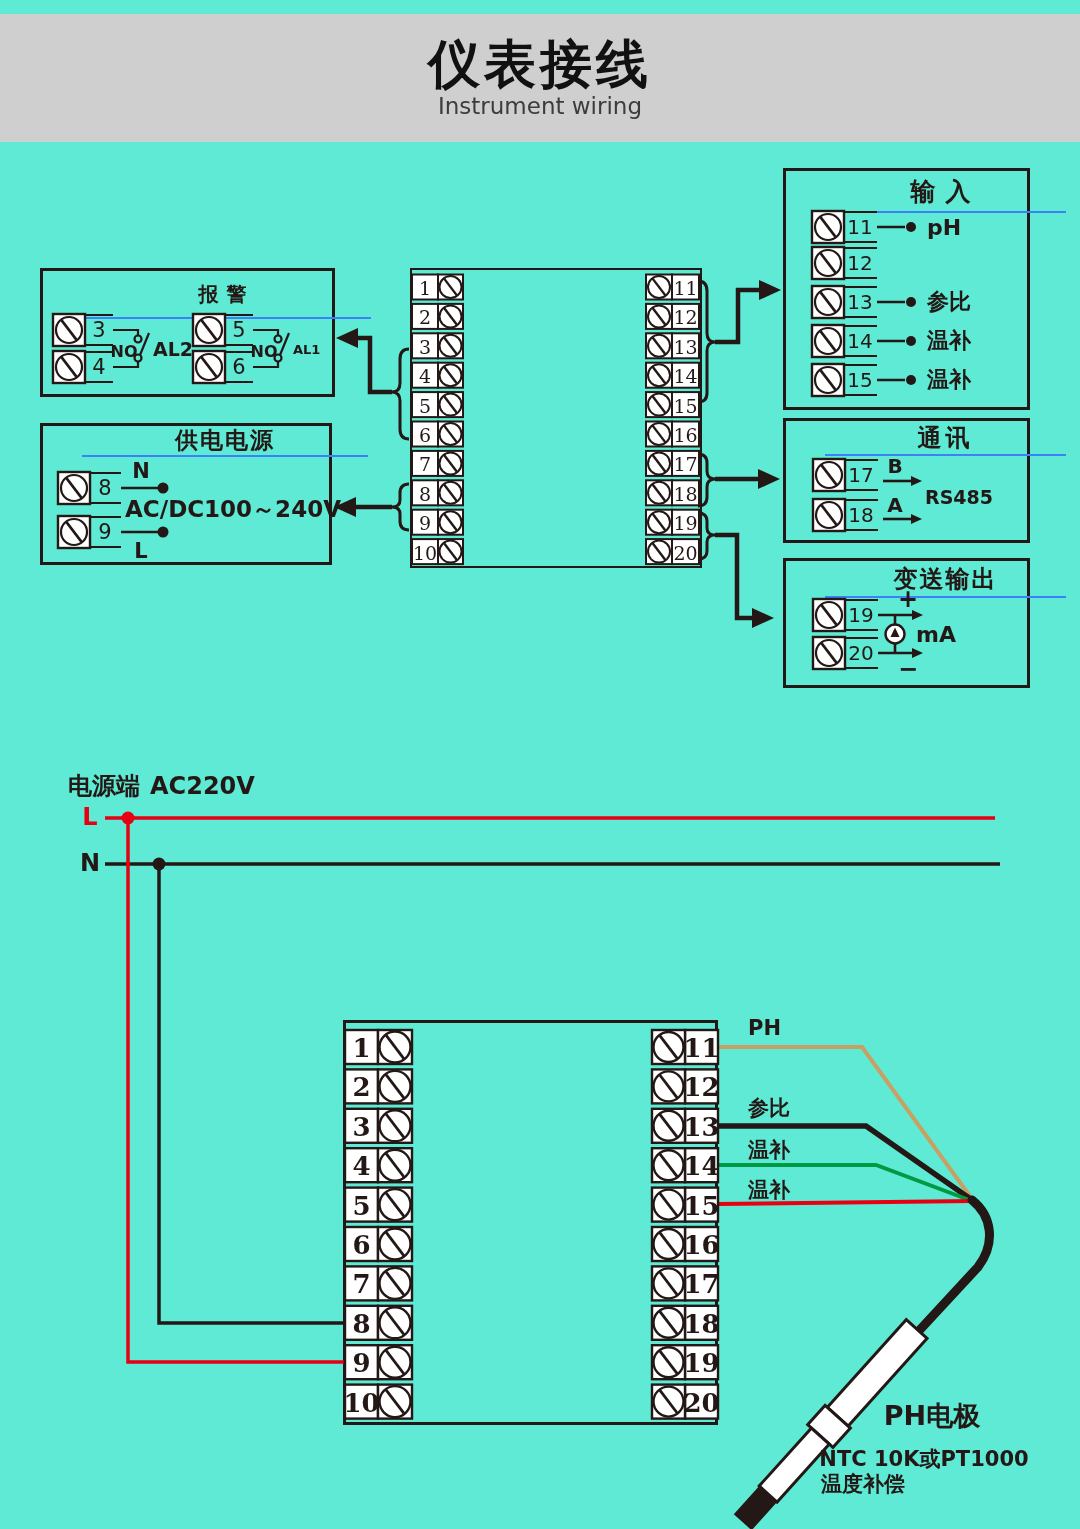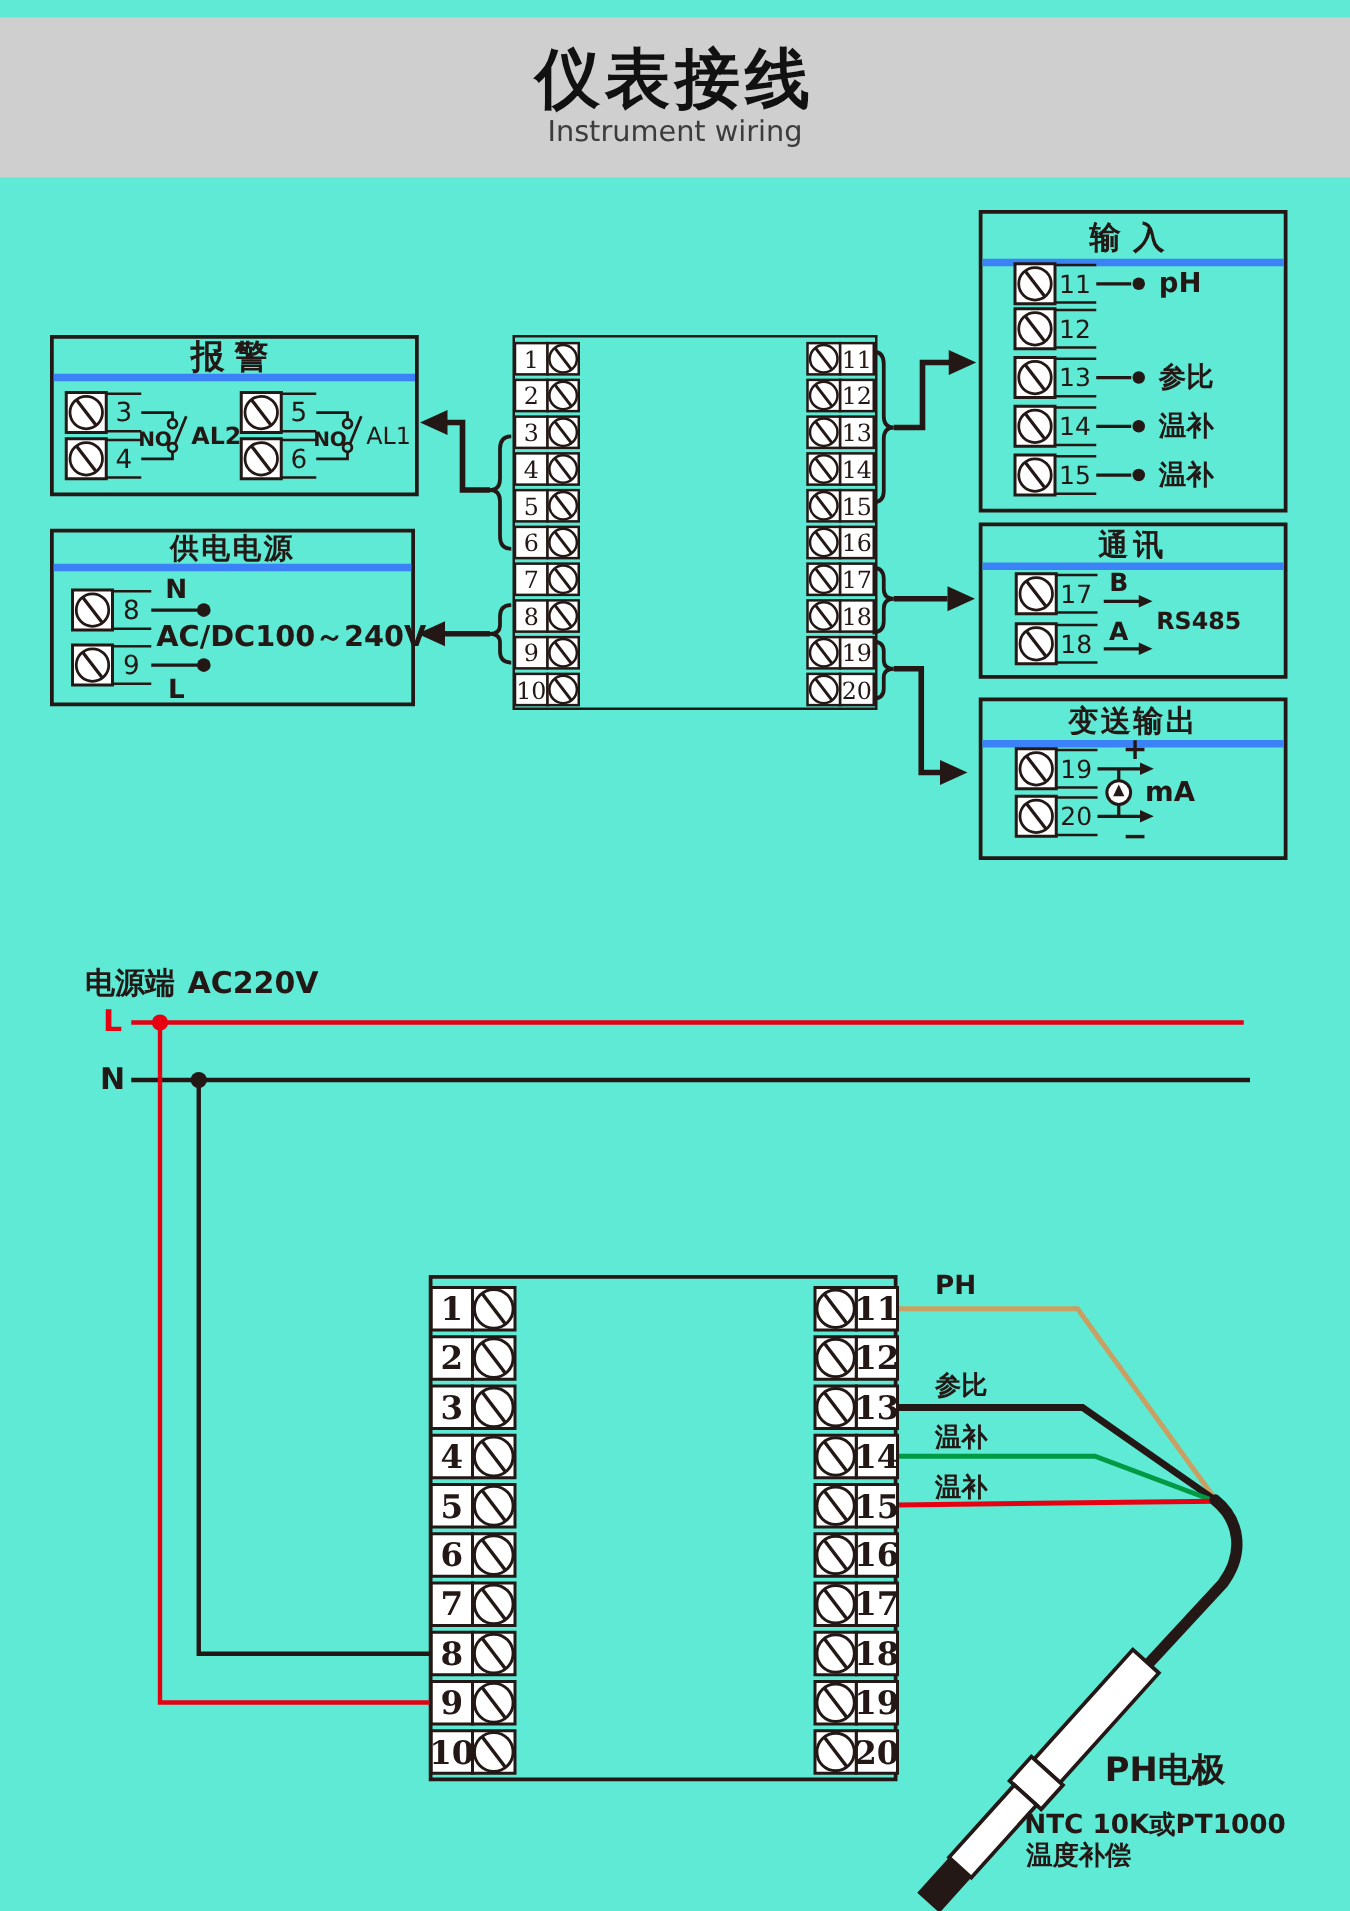--- a/index.html
+++ b/index.html
@@ -4,23 +4,23 @@
 <style>
   html,body{margin:0;padding:0;background:#fff;}
   .page{position:relative;width:1080px;height:1529px;background:#5eead4;overflow:hidden;
         font-family:"DejaVu Sans","Liberation Sans",sans-serif;color:#231815;}
   .hdr{position:absolute;left:0;top:14px;width:1080px;height:128px;background:#cfcfcf;
        display:flex;flex-direction:column;align-items:center;justify-content:center;}
   .hdr-title{font-size:52px;font-weight:700;letter-spacing:4px;line-height:1.05;color:#111;}
   .hdr-sub{font-size:23px;color:#3c3c3c;margin-top:2px;}
   .heading{position:absolute;font-size:30px;font-weight:700;color:#1a1a1a;}
   .box{position:absolute;border:3px solid #231815;background:transparent;box-sizing:border-box;}
-  .box-title{width:100%;box-sizing:border-box;border-bottom:6px solid #3b82f6;
+  .box-title{width:100%;box-sizing:border-box;border-bottom:2px solid #3b82f6;
              display:flex;align-items:center;justify-content:center;
-             font-size:24px;font-weight:600;color:#231815;}
+             font-size:24px;font-weight:600;color:#231815;margin-left:39px;}
   svg.overlay{position:absolute;left:0;top:0;z-index:3;}
   .lbl{position:absolute;z-index:4;white-space:nowrap;color:#231815;}
   .ctr{transform:translate(-50%,-50%);}
   .vctr{transform:translateY(-50%);}
   .tnum{position:absolute;z-index:4;transform:translate(-50%,-50%);
         font-family:"DejaVu Serif","Liberation Serif",serif;color:#231815;}
   .tnum-b{font-weight:700;}
   .boxes{position:absolute;left:0;top:0;z-index:2;}
   .labels{position:absolute;left:0;top:0;z-index:4;}
 </style>
@@ -30,21 +30,21 @@
 <div class="page">
 
   <div class="hdr">
     <div class="hdr-title">仪表接线</div>
     <div class="hdr-sub">Instrument wiring</div>
   </div>
 
 
   <div class="boxes">
     <div class="box" style="left:40px;top:268px;width:295px;height:129px;">
-      <div class="box-title" style="height:34px;font-size:27px;letter-spacing:8px;">报警</div>
+      <div class="box-title" style="height:48px;font-size:20px;letter-spacing:8px;">报警</div>
     </div>
     <div class="box" style="left:40px;top:423px;width:292px;height:142px;">
       <div class="box-title" style="height:31px;font-size:23px;letter-spacing:2px;">供电电源</div>
     </div>
     <div class="box" style="left:410px;top:268px;width:292px;height:300px;border-width:2.5px;"></div>
     <div class="box" style="left:783px;top:168px;width:247px;height:242px;">
       <div class="box-title" style="height:42px;font-size:25px;letter-spacing:10px;">输入</div>
     </div>
     <div class="box" style="left:783px;top:418px;width:247px;height:125px;">
       <div class="box-title" style="height:35px;font-size:24px;letter-spacing:4px;">通讯</div>
@@ -605,21 +605,21 @@
 
   <div class="labels">
     
     <span class="lbl ctr" style="left:99px;top:330px;font-size:21px;">3</span>
     <span class="lbl ctr" style="left:99px;top:367px;font-size:21px;">4</span>
     <span class="lbl ctr" style="left:124px;top:351px;font-size:16px;font-weight:600;">NO</span>
     <span class="lbl vctr" style="left:153px;top:349px;font-size:19px;font-weight:600;">AL2</span>
     <span class="lbl ctr" style="left:239px;top:330px;font-size:21px;">5</span>
     <span class="lbl ctr" style="left:239px;top:367px;font-size:21px;">6</span>
     <span class="lbl ctr" style="left:264px;top:351px;font-size:16px;font-weight:600;">NO</span>
-    <span class="lbl vctr" style="left:293px;top:349px;font-size:19px;font-weight:400;">AL1</span>
+    <span class="lbl vctr" style="left:293px;top:349px;font-size:13px;font-weight:700;">AL1</span>
     
     <span class="lbl ctr" style="left:105px;top:488px;font-size:21px;">8</span>
     <span class="lbl ctr" style="left:141px;top:471px;font-size:21px;font-weight:700;">N</span>
     <span class="lbl ctr" style="left:233px;top:509px;font-size:23px;font-weight:600;">AC/DC100～240V</span>
     <span class="lbl ctr" style="left:105px;top:532px;font-size:21px;">9</span>
     <span class="lbl ctr" style="left:141px;top:551px;font-size:21px;font-weight:700;">L</span>
     
     <span class="lbl ctr" style="left:860px;top:227px;font-size:20px;">11</span>
     <span class="lbl ctr" style="left:860px;top:263px;font-size:20px;">12</span>
     <span class="lbl ctr" style="left:860px;top:302px;font-size:20px;">13</span>

